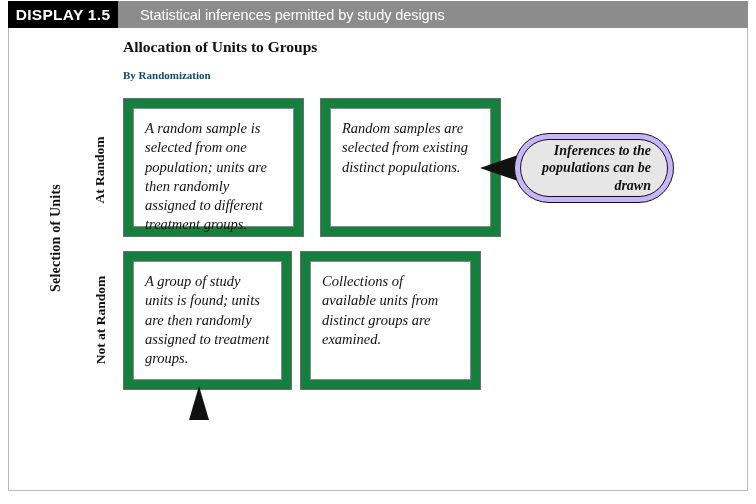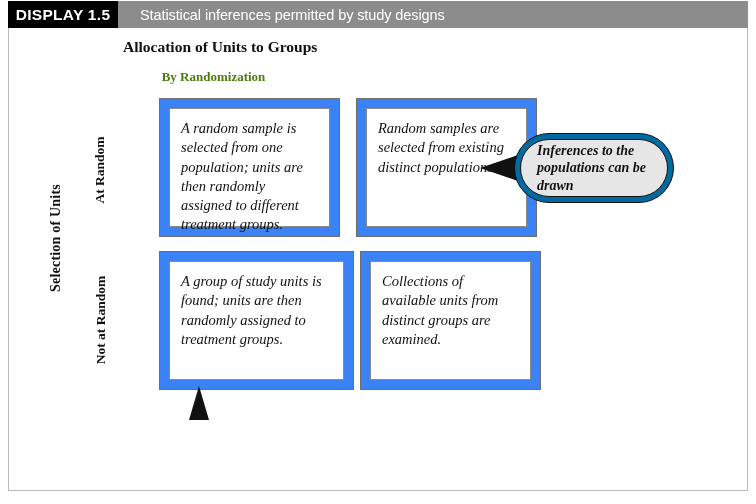--- a/index.html
+++ b/index.html
@@ -82,24 +82,23 @@
     top: 38px;
     width: 390px;
     text-align: left;
     font-size: 15.5px;
     font-weight: bold;
     color: #111111;
   }
   .col-header {
     position: absolute;
     top: 69px;
-    font-size: 13px;
-    font-weight: bold;
-    color: #4d7c0f;
-    text-align: center;
+    font-size: 11px;
+    font-weight: bold;
+    color: #0c4a6e;
   }
   .col-header.c1 { left: 123px; width: 181px; }
   .col-header.c2 { left: 320px; width: 181px; }
 
   
   .axis-outer-label {
     position: absolute;
     left: -34px;
     top: 230px;
     width: 180px;
@@ -127,52 +126,52 @@
     left: 36px;
     top: 312px;
     width: 130px;
   }
 
   
   .cell {
     position: absolute;
     box-sizing: border-box;
     border: 1px solid #6e6e6e;
-    background: #3b82f6;
+    background: #15803d;
     padding: 9px;
-    margin-left: 36px;
   }
   .cell-inner {
     width: 100%;
     height: 100%;
     box-sizing: border-box;
     border: 1px solid #8a8a8a;
     background: #ffffff;
     padding: 10px 11px;
   }
   .cell-text {
     font-size: 14.5px;
     font-style: italic;
     line-height: 1.33;
     color: #111111;
   }
 
   .cell.r1c1 { left: 123px; top: 98px; width: 181px; height: 139px; }
   .cell.r1c2 { left: 320px; top: 98px; width: 181px; height: 139px; padding-left: 9px; }
-  .cell.r2c1 { left: 123px; top: 251px; width: 195px; height: 139px; }
-  .cell.r2c2 { left: 324px; top: 251px; width: 181px; height: 139px; }
+  .cell.r2c1 { left: 123px; top: 251px; width: 169px; height: 139px; }
+  .cell.r2c2 { left: 300px; top: 251px; width: 181px; height: 139px; }
 
   
   .bubble {
     position: absolute;
     box-sizing: border-box;
     border: 1.5px solid #111111;
     border-radius: 999px;
-    background: #0369a1;
+    background: #c4b5fd;
     padding: 5px;
+    text-align: right;
   }
   .bubble-inner {
     width: 100%;
     height: 100%;
     box-sizing: border-box;
     border: 1.5px solid #111111;
     border-radius: 999px;
     background: #e6e6e6;
     display: flex;
     align-items: center;

